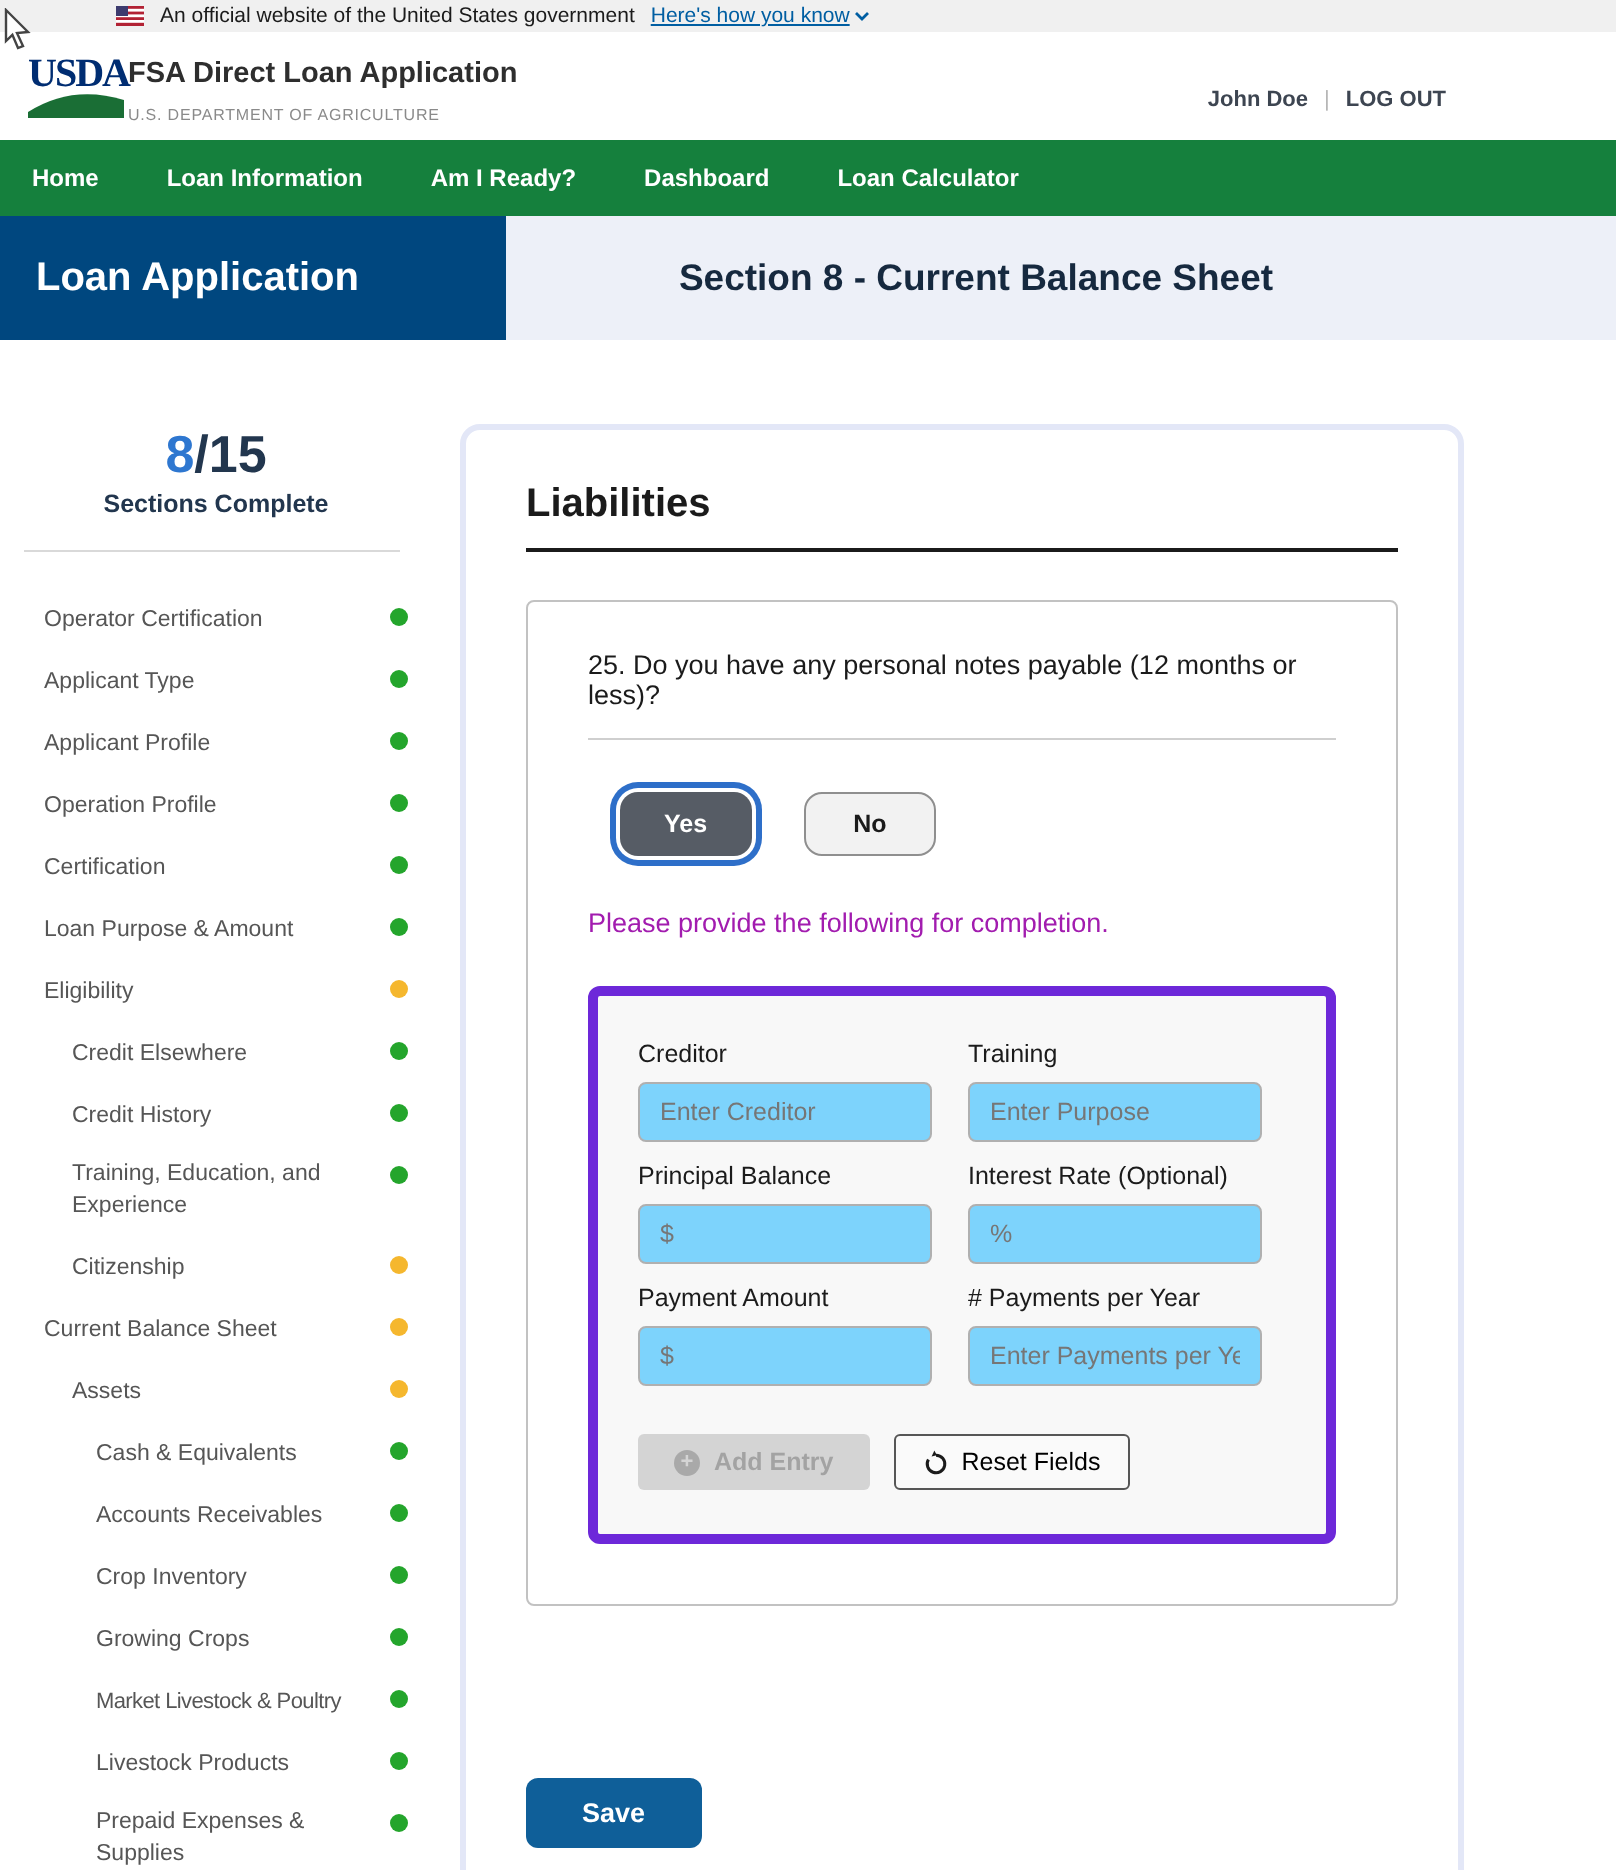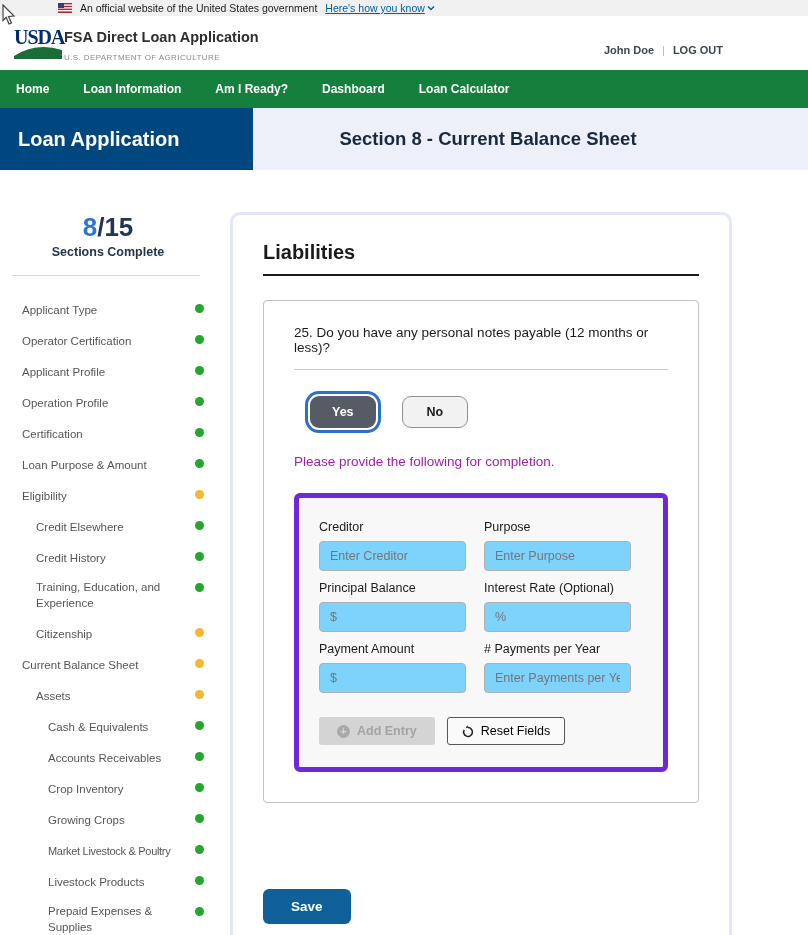--- a/index.html
+++ b/index.html
@@ -150,22 +150,22 @@
 
     <div class="sidebar">
       <div class="progress-head">
         <div class="prog-nums">
           <span class="prog-complete">8</span><span class="prog-total">/15</span>
         </div>
         <div class="prog-caption">Sections Complete</div>
       </div>
       <hr class="side-divider">
 
+      <div class="side-item lvl0"><span class="side-label">Operator Certification</span><span class="dot green"></span></div>
       <div class="side-item lvl0"><span class="side-label">Applicant Type</span><span class="dot green"></span></div>
-      <div class="side-item lvl0"><span class="side-label">Operator Certification</span><span class="dot green"></span></div>
       <div class="side-item lvl0"><span class="side-label">Applicant Profile</span><span class="dot green"></span></div>
       <div class="side-item lvl0"><span class="side-label">Operation Profile</span><span class="dot green"></span></div>
       <div class="side-item lvl0"><span class="side-label">Certification</span><span class="dot green"></span></div>
       <div class="side-item lvl0"><span class="side-label">Loan Purpose &amp; Amount</span><span class="dot green"></span></div>
       <div class="side-item lvl0"><span class="side-label">Eligibility</span><span class="dot yellow"></span></div>
       <div class="side-item lvl1"><span class="side-label">Credit Elsewhere</span><span class="dot green"></span></div>
       <div class="side-item lvl1"><span class="side-label">Credit History</span><span class="dot green"></span></div>
       <div class="side-item lvl1"><span class="side-label">Training, Education, and Experience</span><span class="dot green"></span></div>
       <div class="side-item lvl1"><span class="side-label">Citizenship</span><span class="dot yellow"></span></div>
       <div class="side-item lvl0"><span class="side-label">Current Balance Sheet</span><span class="dot yellow"></span></div>
@@ -194,21 +194,21 @@
 
         <div class="helper-text">Please provide the following for completion.</div>
 
         <div class="entry-box">
           <div class="field-grid">
             <div class="field">
               <label>Creditor</label>
               <input type="text" placeholder="Enter Creditor" style="">
             </div>
             <div class="field">
-              <label>Purpose</label>
+              <label>Training</label>
               <input type="text" placeholder="Enter Purpose" style="">
             </div>
             <div class="field">
               <label>Principal Balance</label>
               <input type="text" placeholder="$" style="">
             </div>
             <div class="field">
               <label>Interest Rate (Optional)</label>
               <input type="text" placeholder="%" style="">
             </div>

